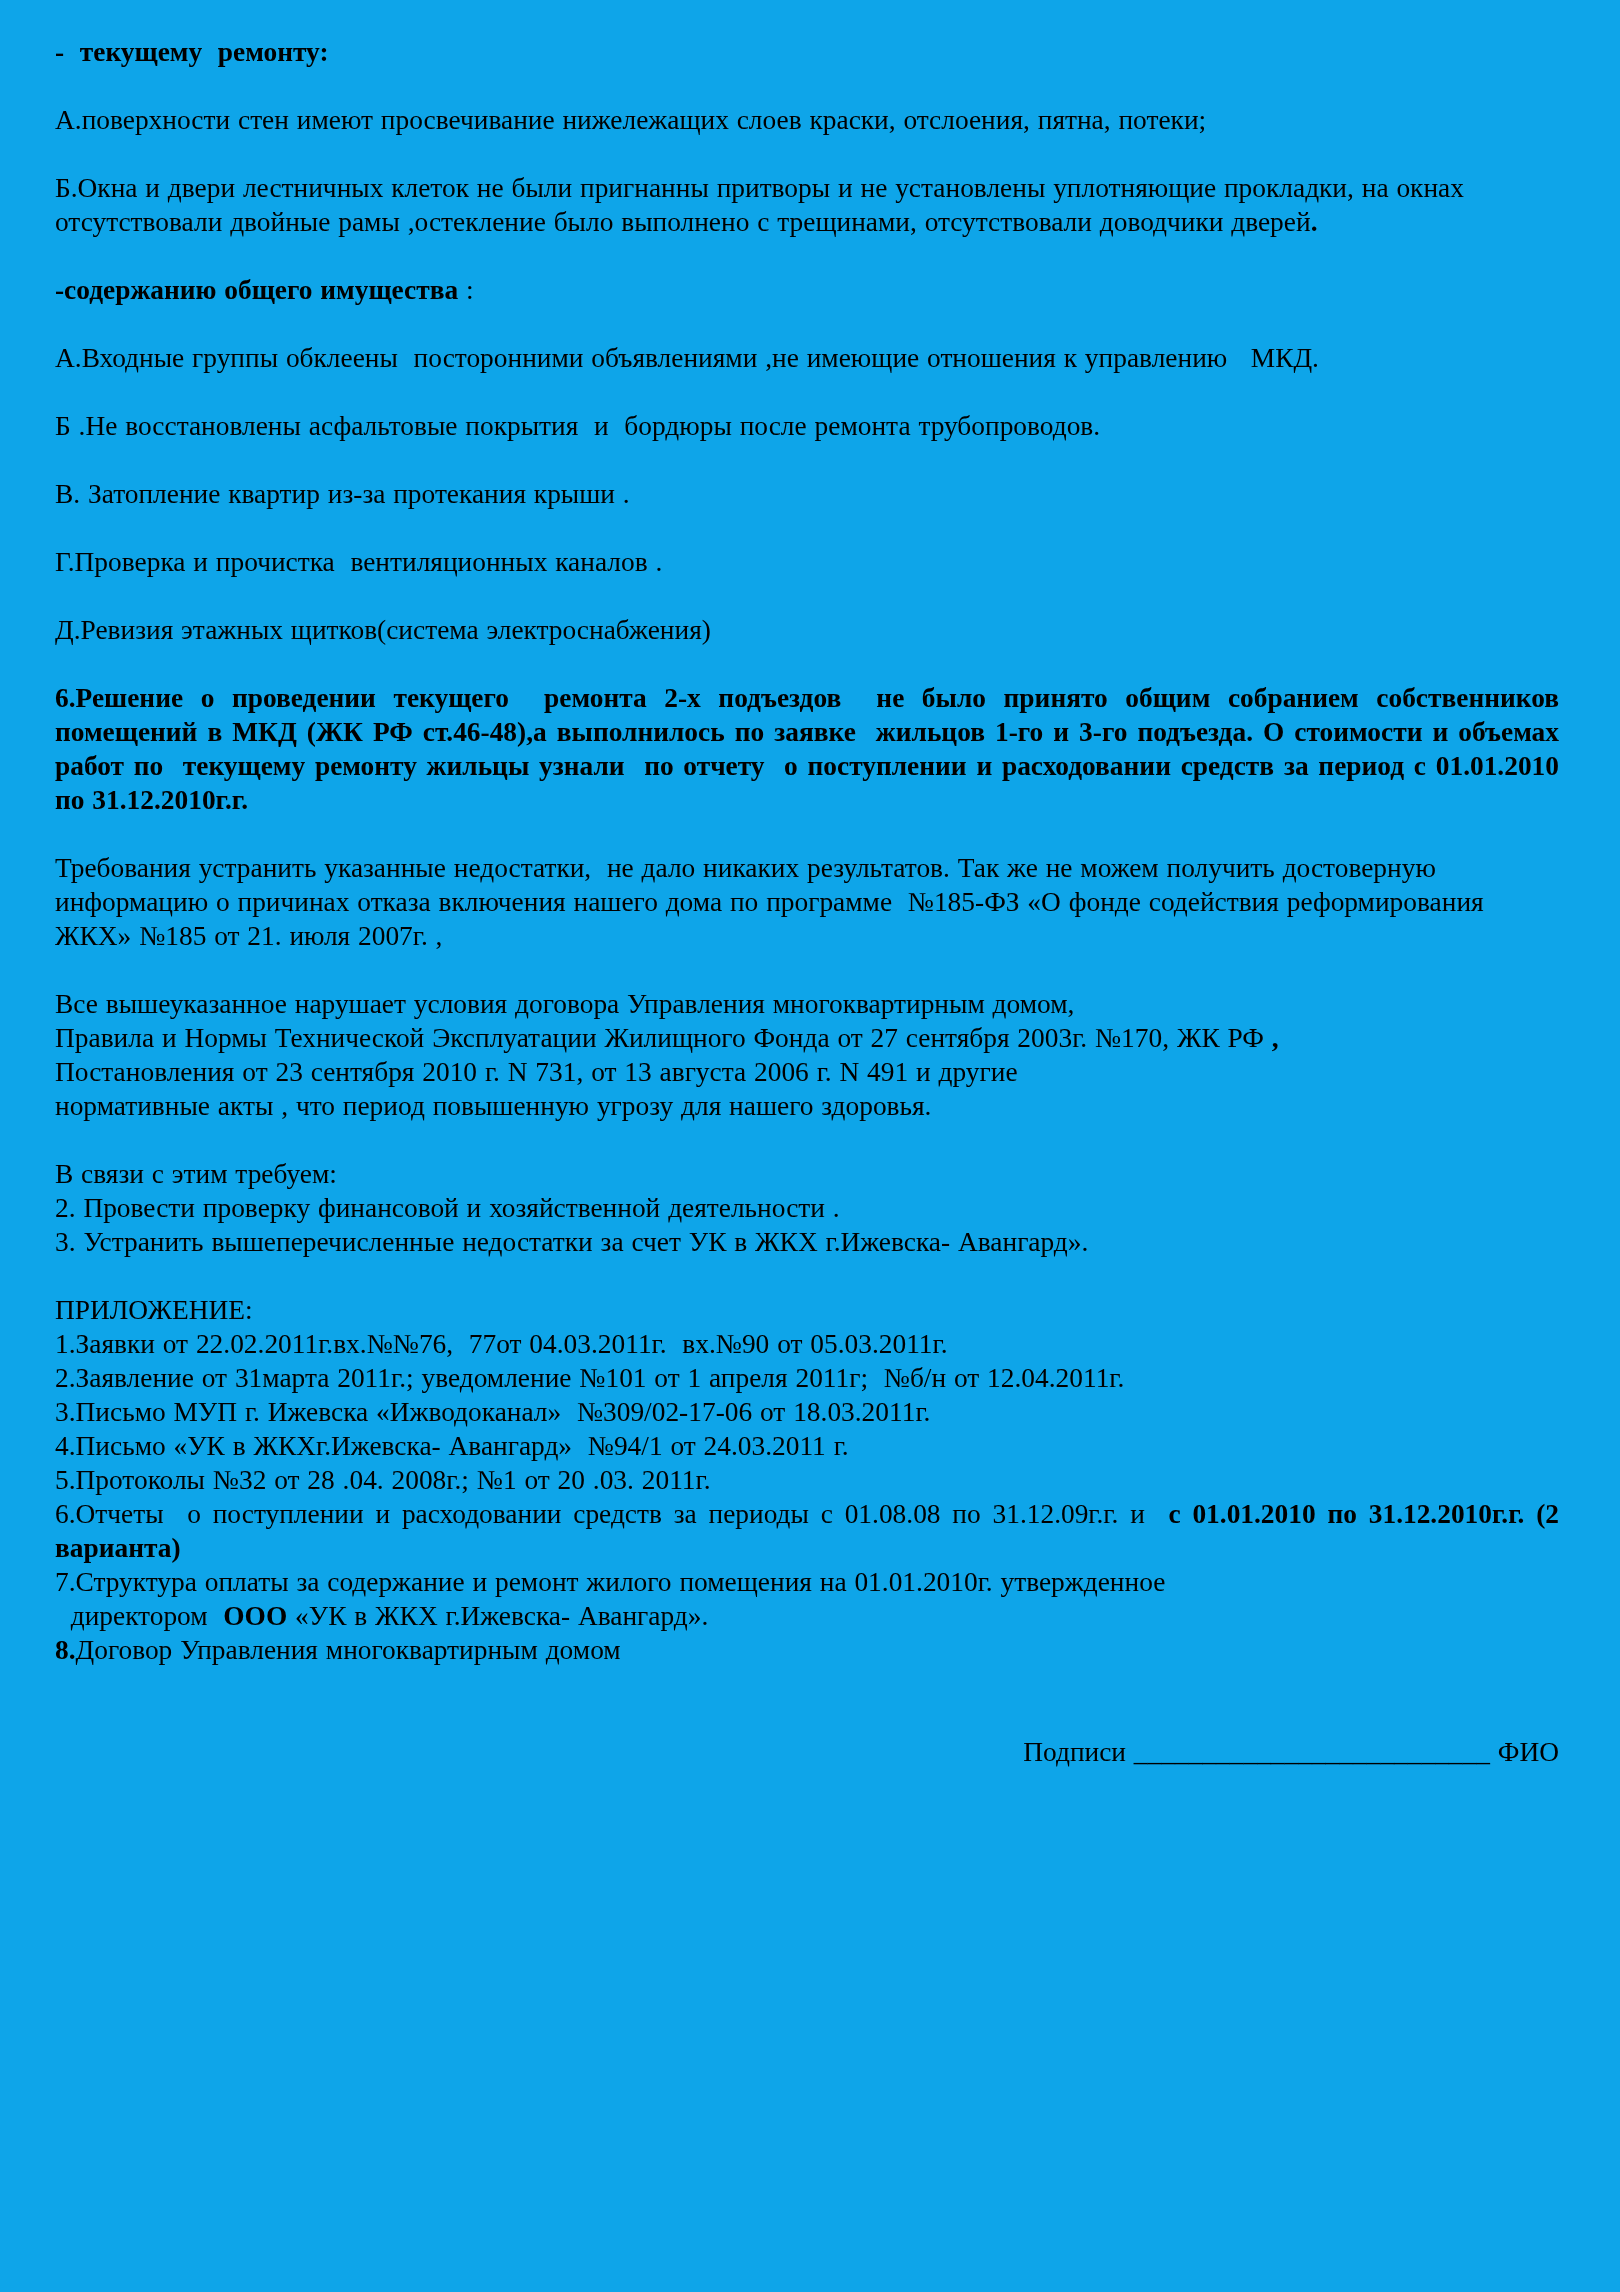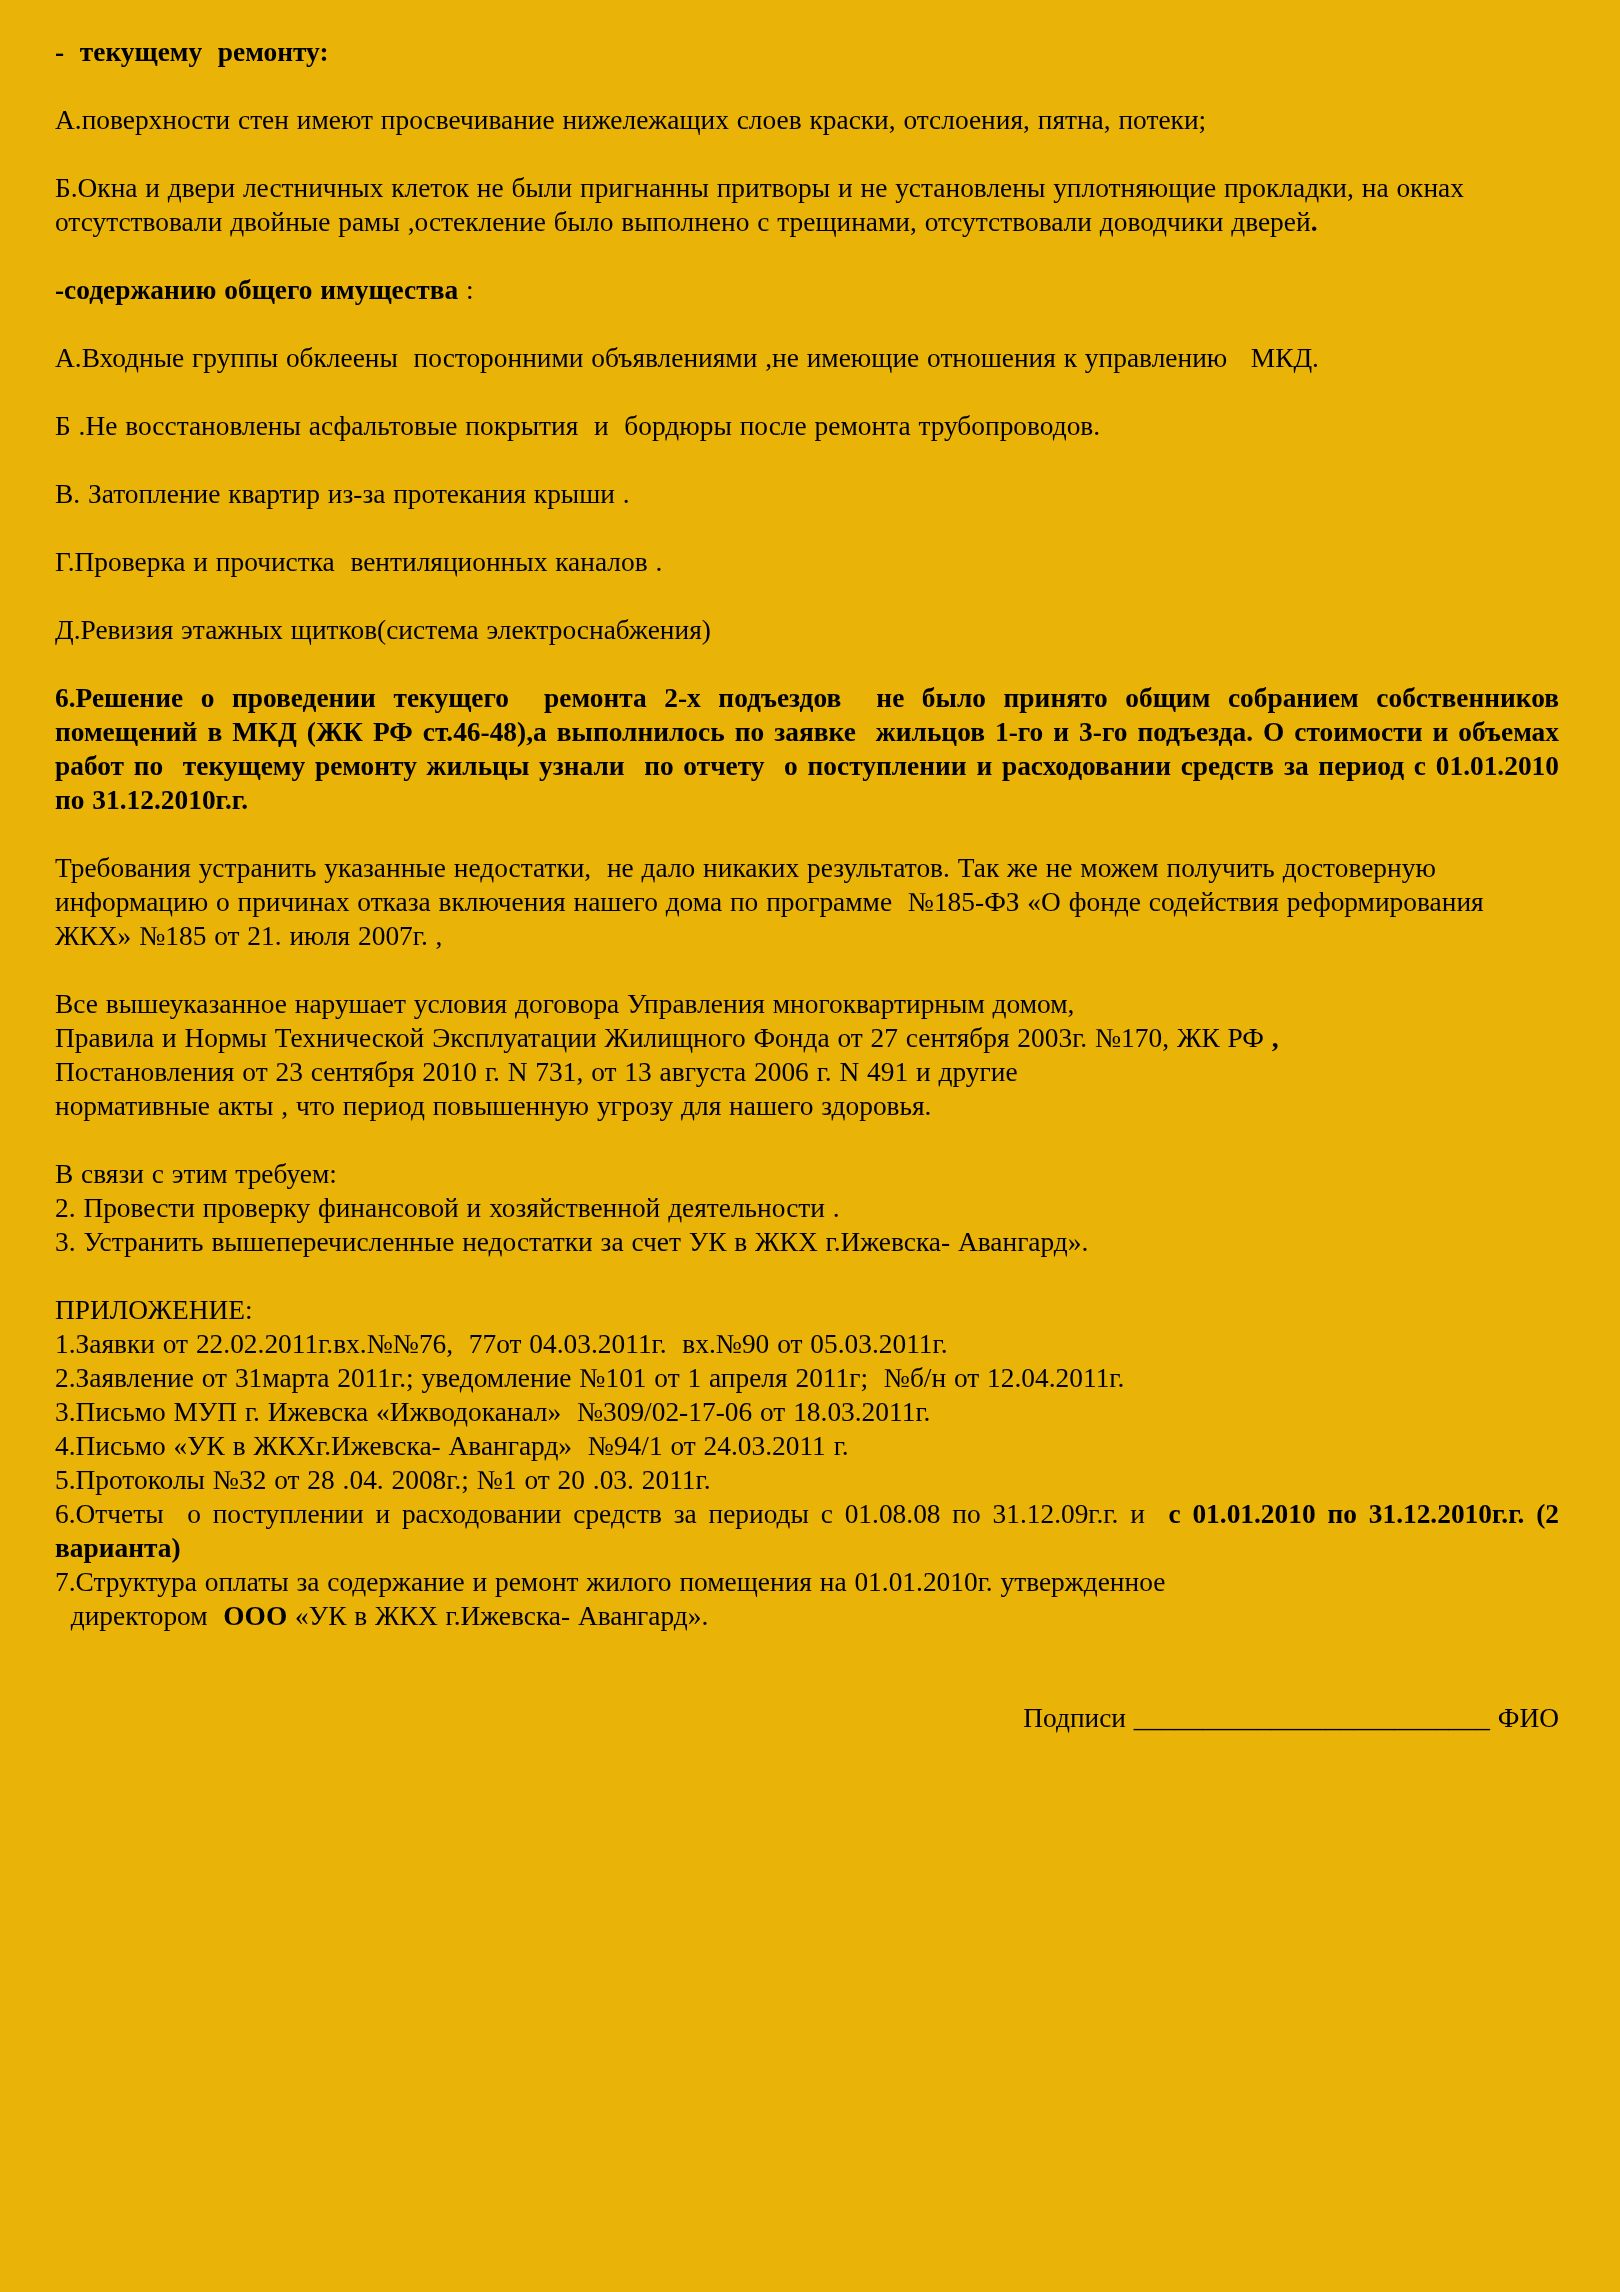--- a/index.html
+++ b/index.html
@@ -1,21 +1,21 @@
 <!DOCTYPE html>
 <html lang="ru"><head>
 <meta charset="utf-8">
 <style>
   * { margin: 0; padding: 0; box-sizing: border-box; }
   html, body { background: #ffffff; }
   body { width: 1620px; }
   .page {
     width: 1620px;
     min-height: 2293px;
-    background: #eab308;
+    background: #0ea5e9;
     color: #000000;
     padding: 35px 61px 39px 55px;
   }
   .para {
     font-family: "Liberation Serif", serif;
     font-size: 27.4px;
     line-height: 34px;
     color: #000000;
     white-space: pre-wrap;
     word-spacing: 1px;
@@ -66,18 +66,19 @@
       <p class="para blank"></p>
       <p class="para serif">ПРИЛОЖЕНИЕ:</p>
       <p class="para serif">1.Заявки от 22.02.2011г.вх.№№76,  77от 04.03.2011г.  вх.№90 от 05.03.2011г.</p>
       <p class="para serif">2.Заявление от 31марта 2011г.; уведомление №101 от 1 апреля 2011г;  №б/н от 12.04.2011г.</p>
       <p class="para serif">3.Письмо МУП г. Ижевска «Ижводоканал»  №309/02-17-06 от 18.03.2011г.</p>
       <p class="para serif">4.Письмо «УК в ЖКХг.Ижевска- Авангард»  №94/1 от 24.03.2011 г.</p>
       <p class="para serif">5.Протоколы №32 от 28 .04. 2008г.; №1 от 20 .03. 2011г.</p>
       <p class="para serif justify"><span class="run serif">6.Отчеты  о поступлении и расходовании средств за периоды с 01.08.08 по 31.12.09г.г. и  </span><span class="run serif bold">с 01.01.2010 по 31.12.2010г.г. (2 варианта)</span></p>
       <p class="para serif">7.Структура оплаты за содержание и ремонт жилого помещения на 01.01.2010г. утвержденное</p>
       <p class="para serif"><span class="run serif">  директором  </span><span class="run serif bold">ООО</span><span class="run serif"> «УК в ЖКХ г.Ижевска- Авангард».</span></p>
+      <p class="para serif"><span class="run serif bold">8.</span><span class="run serif">Договор Управления многоквартирным домом</span></p>
       <p class="para blank"></p>
       <p class="para blank"></p>
       <p class="para serif indent">Подписи __________________________ ФИО</p>
     </div>
 </div>
 
 
 </body></html>

